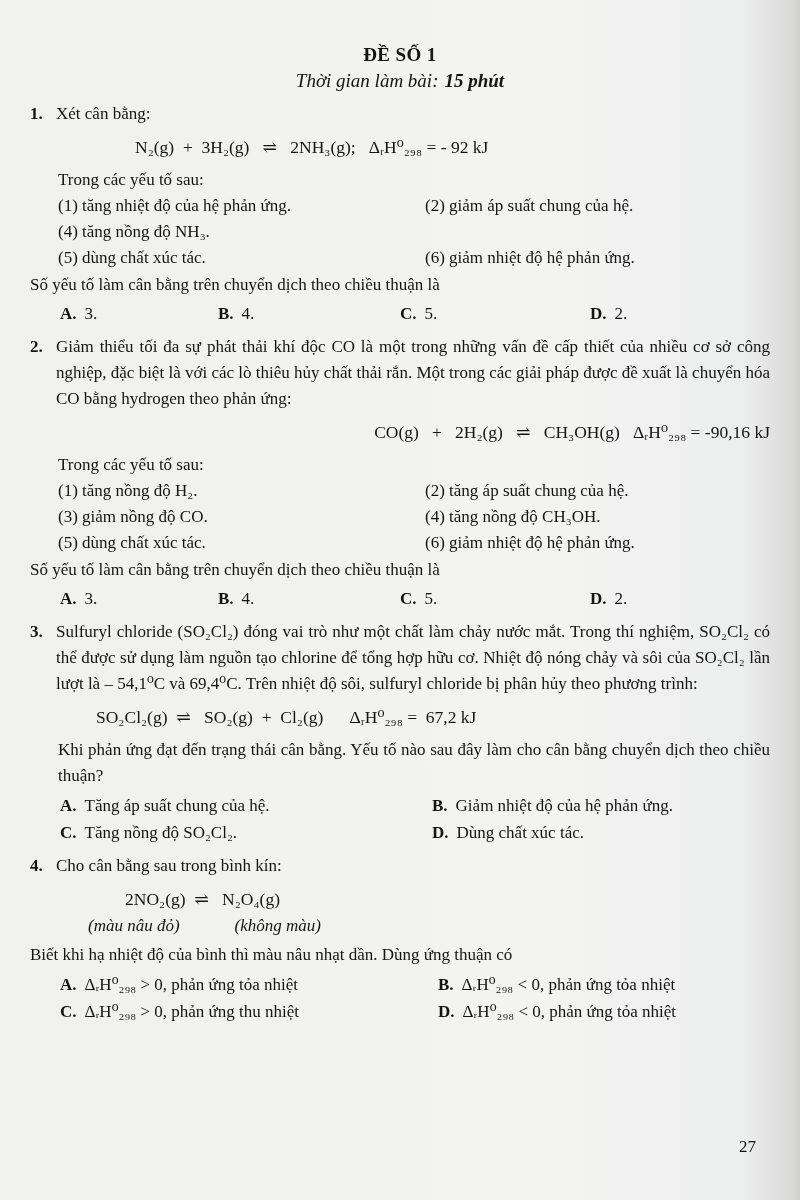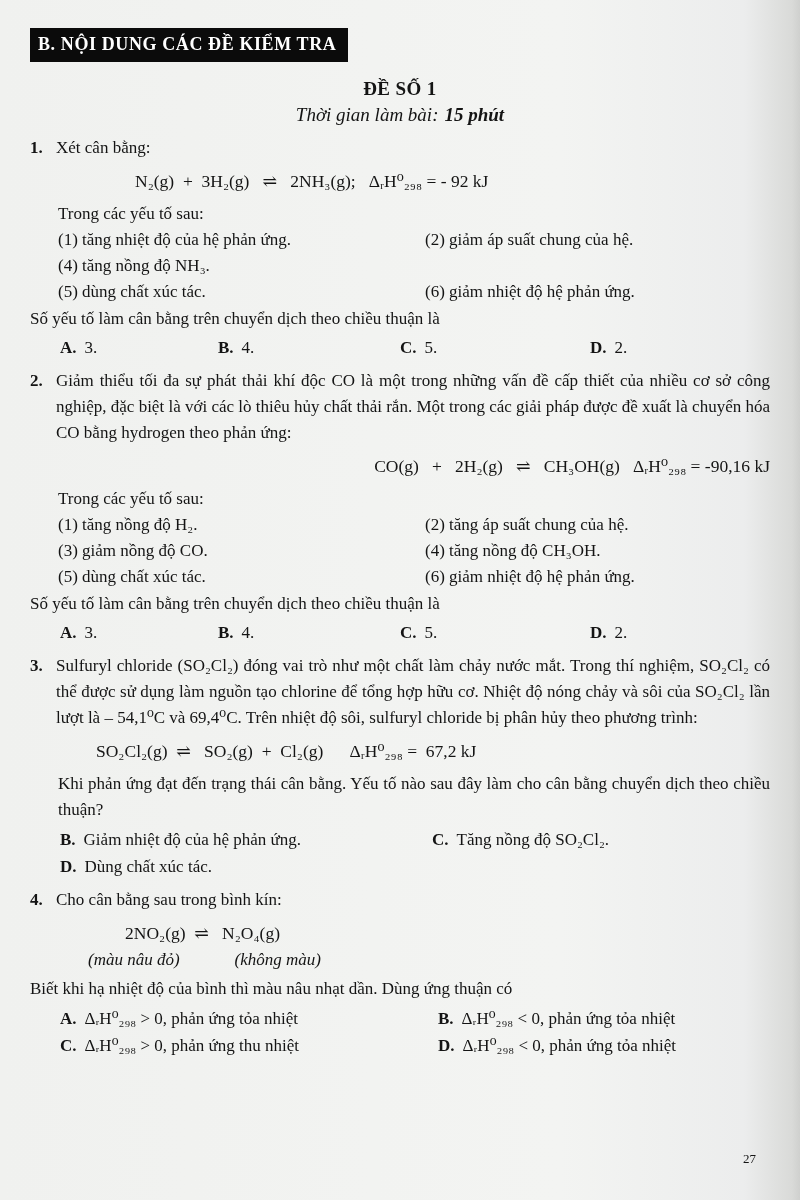--- a/index.html
+++ b/index.html
@@ -90,32 +90,29 @@
     margin-bottom: 4px;
   }
   .notes-row .note-right { margin-left: 55px; }
 
   .stem { margin-top: 1px; }
   .stem-indent { padding-left: 28px; text-align: justify; }
 
   .page-number {
     position: absolute;
     right: 44px;
-    bottom: 28px;
-    font-size: 13px;
+    bottom: 40px;
+    font-size: 17px;
   }
 </style>
 </head>
 <body>
 
 <div class="page">
 
-  <div>
-    <span class="header-band">B. NỘI DUNG CÁC ĐỀ KIỂM TRA</span>
-  </div>
 
   <div class="exam-title">ĐỀ SỐ 1</div>
   <div class="exam-subtitle">
     <span>Thời gian làm bài:</span><b class="time-value">15 phút</b>
   </div>
 
   <div class="question">
     <div class="q-row">
       <span class="q-num">1.</span>
       <span class="q-body">Xét cân bằng:</span>
@@ -175,20 +172,21 @@
   </div>
 
   <div class="question">
     <div class="q-row">
       <span class="q-num">3.</span>
       <span class="q-body">Sulfuryl chloride (SO₂Cl₂) đóng vai trò như một chất làm chảy nước mắt. Trong thí nghiệm, SO₂Cl₂ có thể được sử dụng làm nguồn tạo chlorine để tổng hợp hữu cơ. Nhiệt độ nóng chảy và sôi của SO₂Cl₂ lần lượt là – 54,1⁰C và 69,4⁰C. Trên nhiệt độ sôi, sulfuryl chloride bị phân hủy theo phương trình:</span>
     </div>
     <div class="equation eq-q3">SO₂Cl₂(g)  ⇌   SO₂(g)  +  Cl₂(g)      ΔᵣH⁰₂₉₈ =  67,2 kJ</div>
     <div class="stem stem-indent">Khi phản ứng đạt đến trạng thái cân bằng. Yếu tố nào sau đây làm cho cân bằng chuyển dịch theo chiều thuận?</div>
     <div class="options-2col">
+      <span class="opt"><b class="opt-label">A.</b><span>Tăng áp suất chung của hệ.</span></span>
       <span class="opt"><b class="opt-label">B.</b><span>Giảm nhiệt độ của hệ phản ứng.</span></span>
       <span class="opt"><b class="opt-label">C.</b><span>Tăng nồng độ SO₂Cl₂.</span></span>
       <span class="opt"><b class="opt-label">D.</b><span>Dùng chất xúc tác.</span></span>
     </div>
   </div>
 
   <div class="question">
     <div class="q-row">
       <span class="q-num">4.</span>
       <span class="q-body">Cho cân bằng sau trong bình kín:</span>

